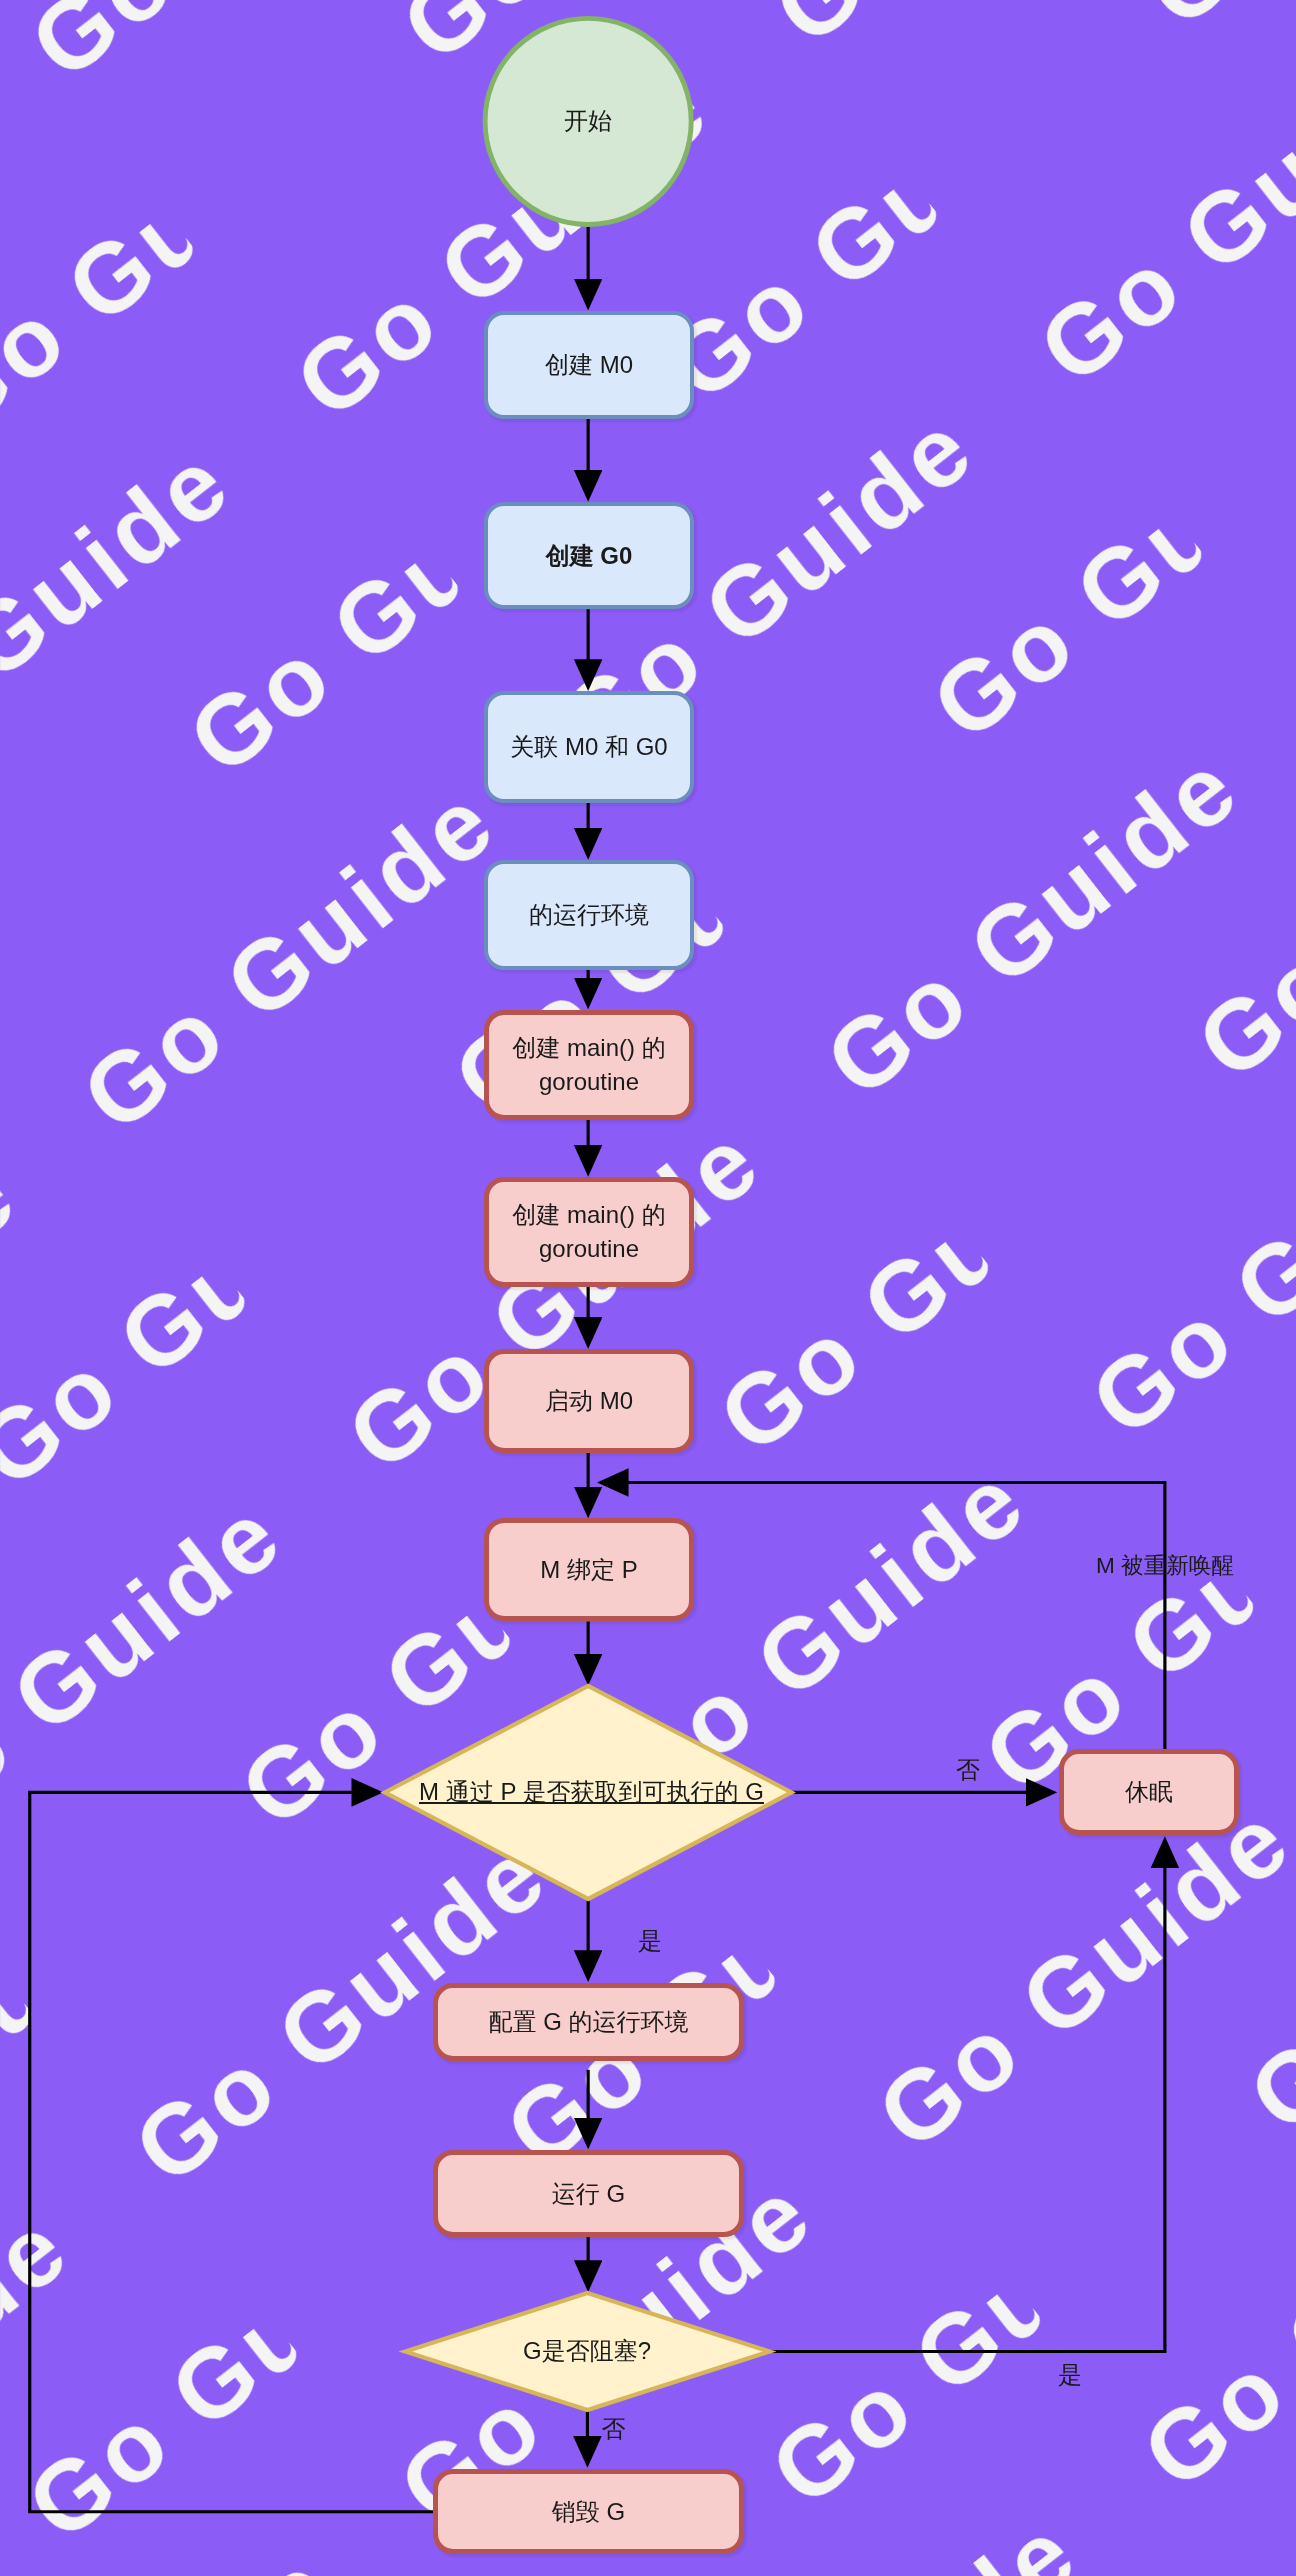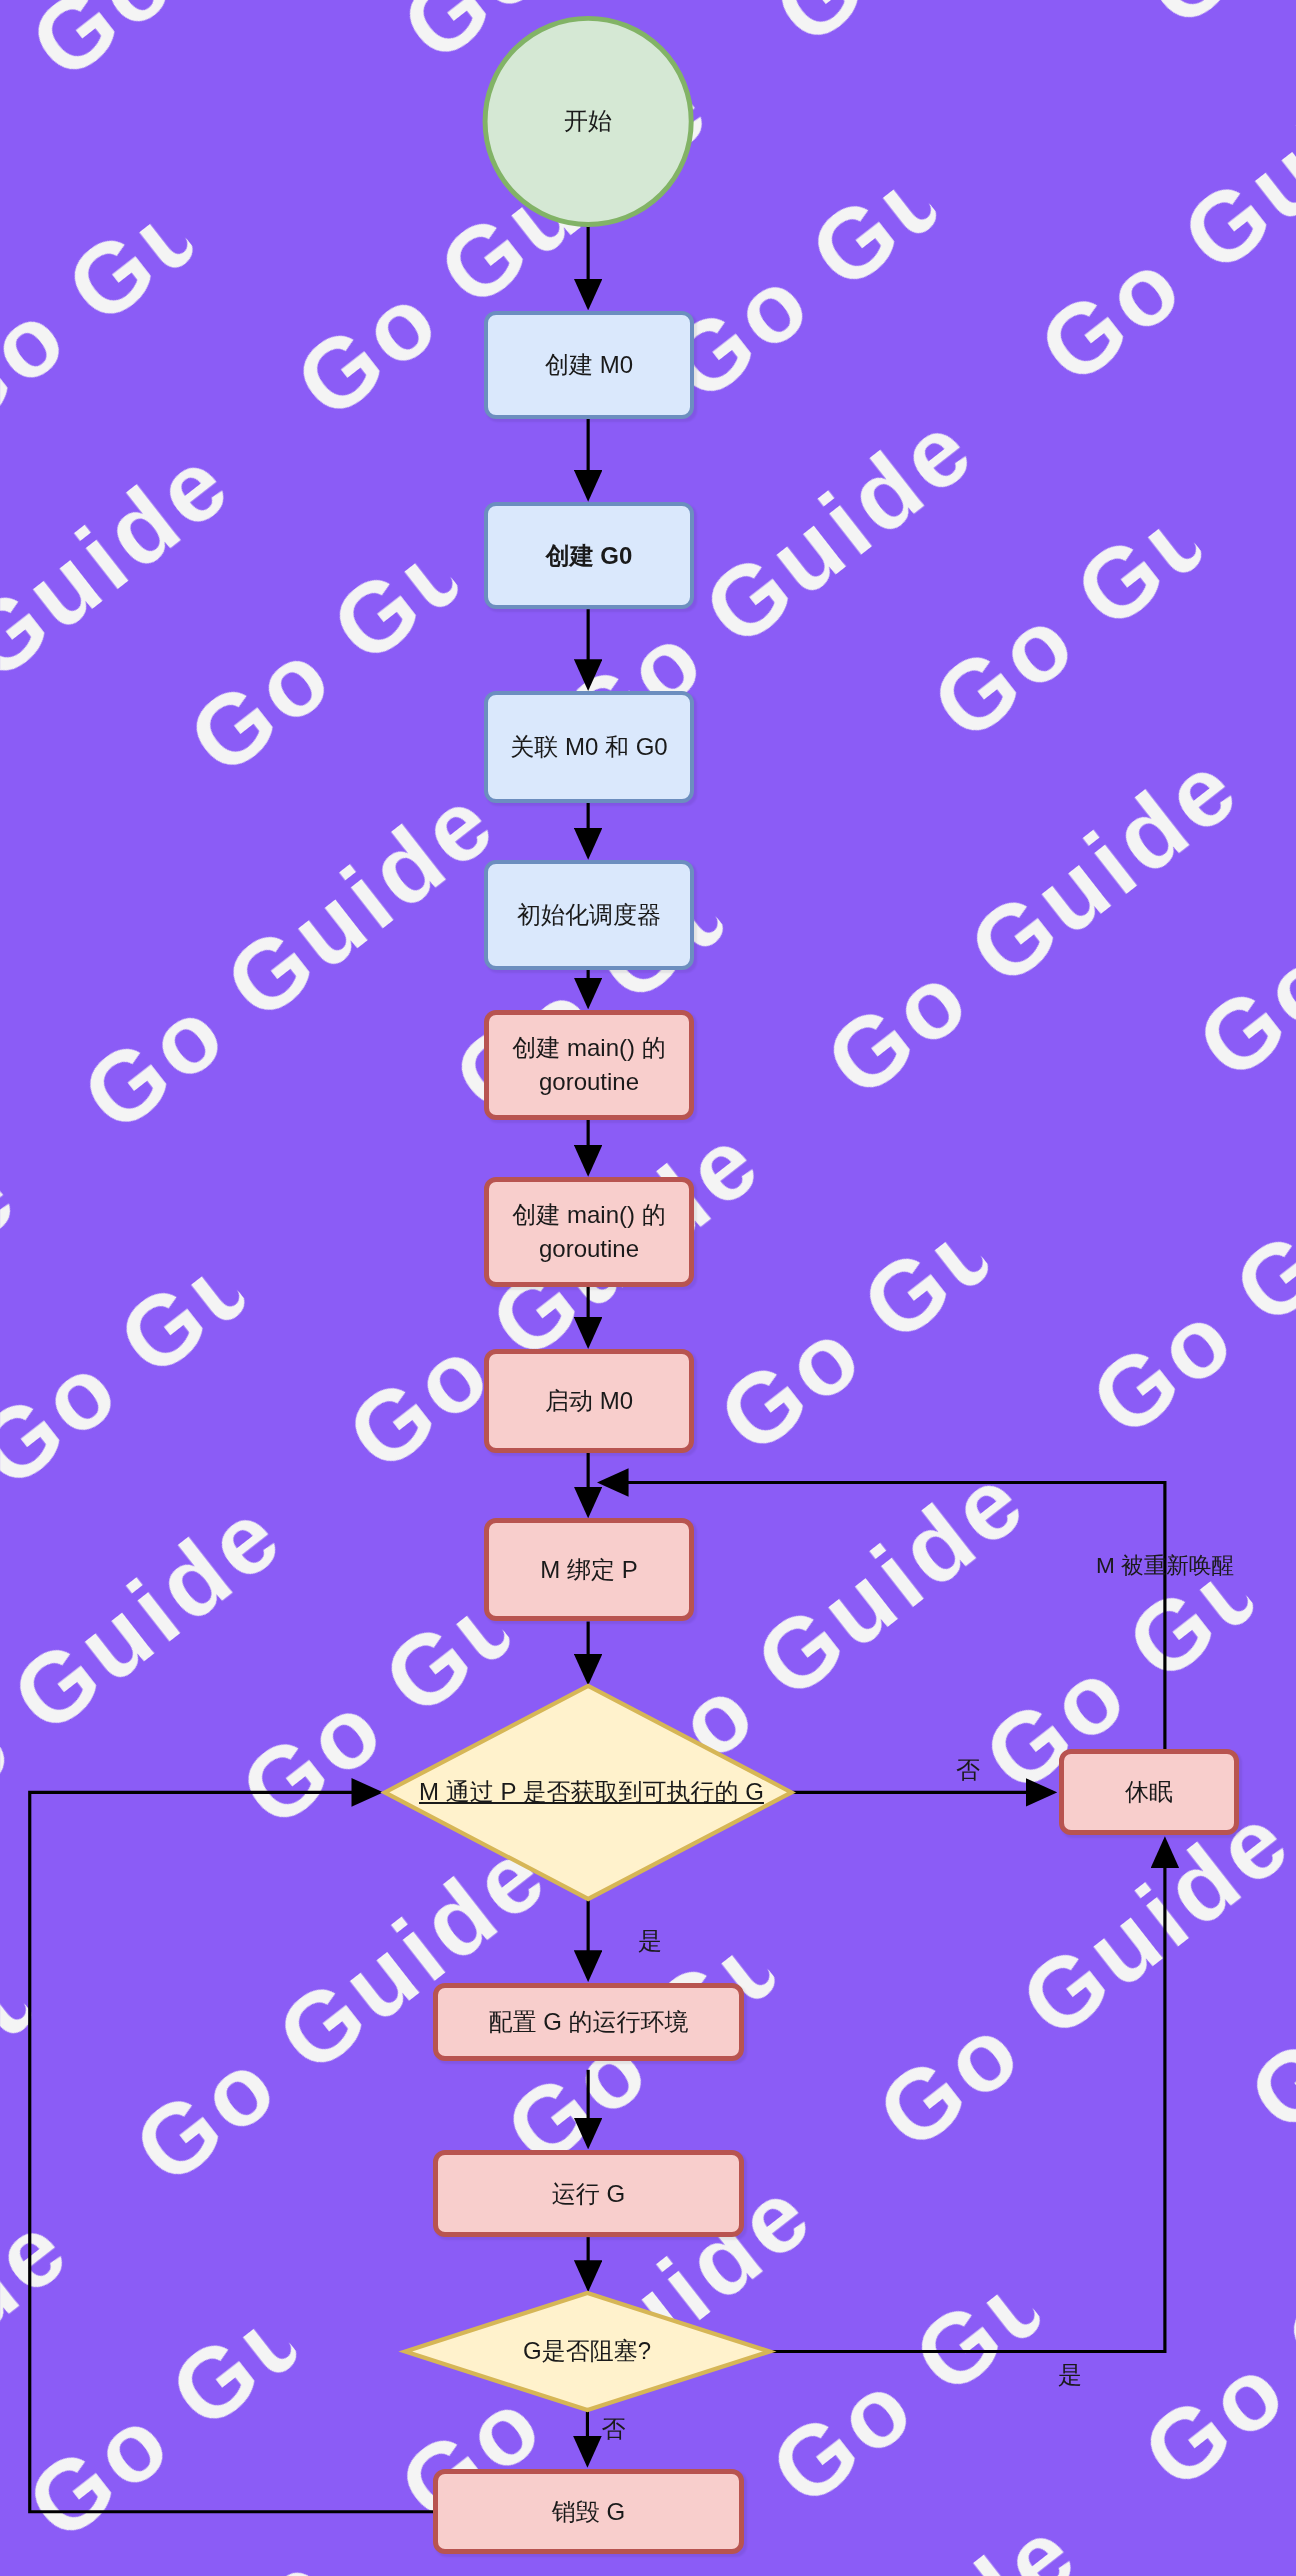--- a/index.html
+++ b/index.html
@@ -15,21 +15,21 @@
   .layer{position:absolute;inset:0;}
   svg{display:block;}
   .node{
     position:absolute;
     display:flex;
     align-items:center;
     justify-content:center;
     text-align:center;
     font-size:24px;
     line-height:1.4;
-    border-radius:12px;
+    border-radius:20px;
     box-sizing:border-box;
     padding:0 11.3px;
     box-shadow:2.1px 2.1px 2.1px rgba(0,0,0,0.07);
   }
   .blue{background:#dae8fc;border:4.2px solid #6c8ebf;}
   .red{background:#f8cecc;border:5px solid #b85450;}
   .shape-label{
     position:absolute;
     display:flex;
     align-items:center;
@@ -96,21 +96,21 @@
 
     <polygon points="833,2388 1121,2539 833,2690 545,2539" fill="#fff2cc" stroke="#d6b656" stroke-width="6"></polygon>
     <polygon points="832,3248 1090,3331 832,3414 574,3331" fill="#fff2cc" stroke="#d6b656" stroke-width="6"></polygon>
   </svg>
 
   <div class="shape-label" style="left:482px;top:100px;width:212px;height:42px;">开始</div>
 
   <div class="node blue" style="left:484px;top:311px;width:210px;height:108px;">创建 M0</div>
   <div class="node blue" style="left:484px;top:502px;width:210px;height:107px;font-weight:bold;">创建 G0</div>
   <div class="node blue" style="left:484px;top:691px;width:210px;height:112px;">关联 M0 和 G0</div>
-  <div class="node blue" style="left:484px;top:860px;width:210px;height:110px;">初始化调度器</div>
+  <div class="node blue" style="left:484px;top:860px;width:210px;height:110px;">的运行环境</div>
 
   <div class="node red" style="left:484px;top:1010px;width:210px;height:110px;">创建 main() 的 goroutine</div>
   <div class="node red" style="left:484px;top:1177px;width:210px;height:110px;">创建 main() 的 goroutine</div>
   <div class="node red" style="left:484px;top:1349px;width:210px;height:104px;">启动 M0</div>
   <div class="node red" style="left:484px;top:1518px;width:210px;height:103px;">M 绑定 P</div>
 
   <div class="shape-label" style="left:388px;top:1771px;width:407px;height:42px;text-decoration:underline;">M 通过 P 是否获取到可执行的 G</div>
 
   <div class="node red" style="left:1059px;top:1749px;width:180px;height:86px;">休眠</div>
 

